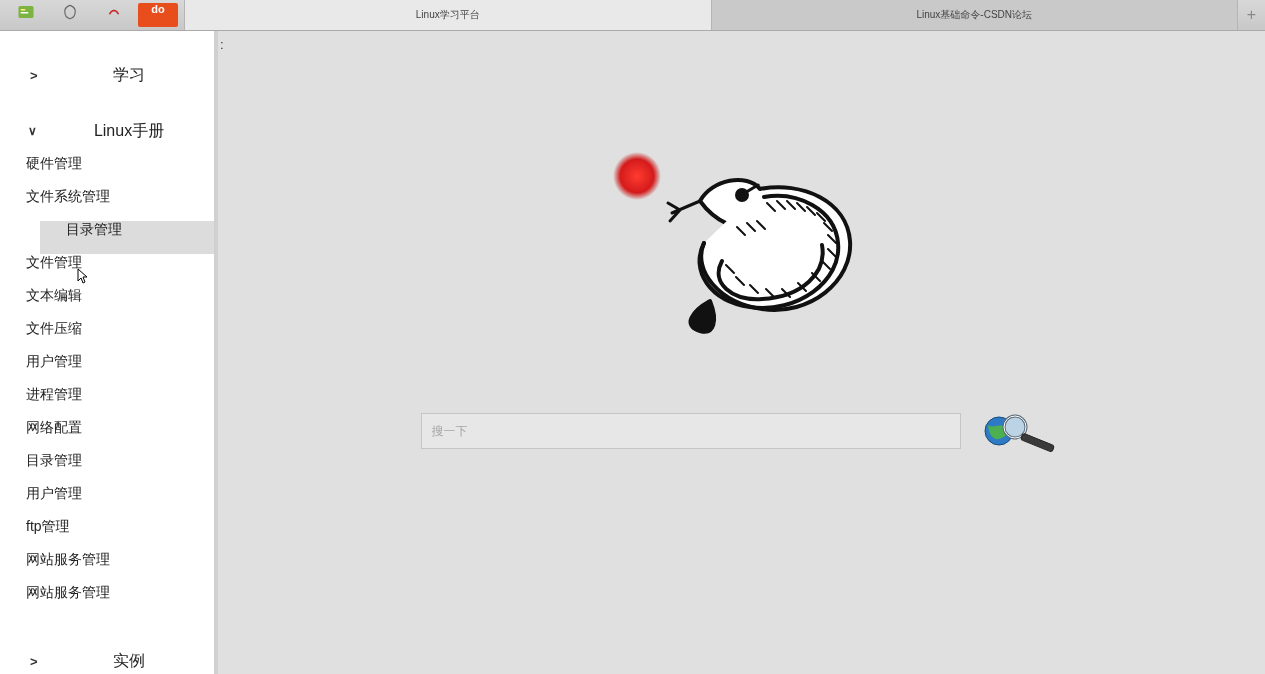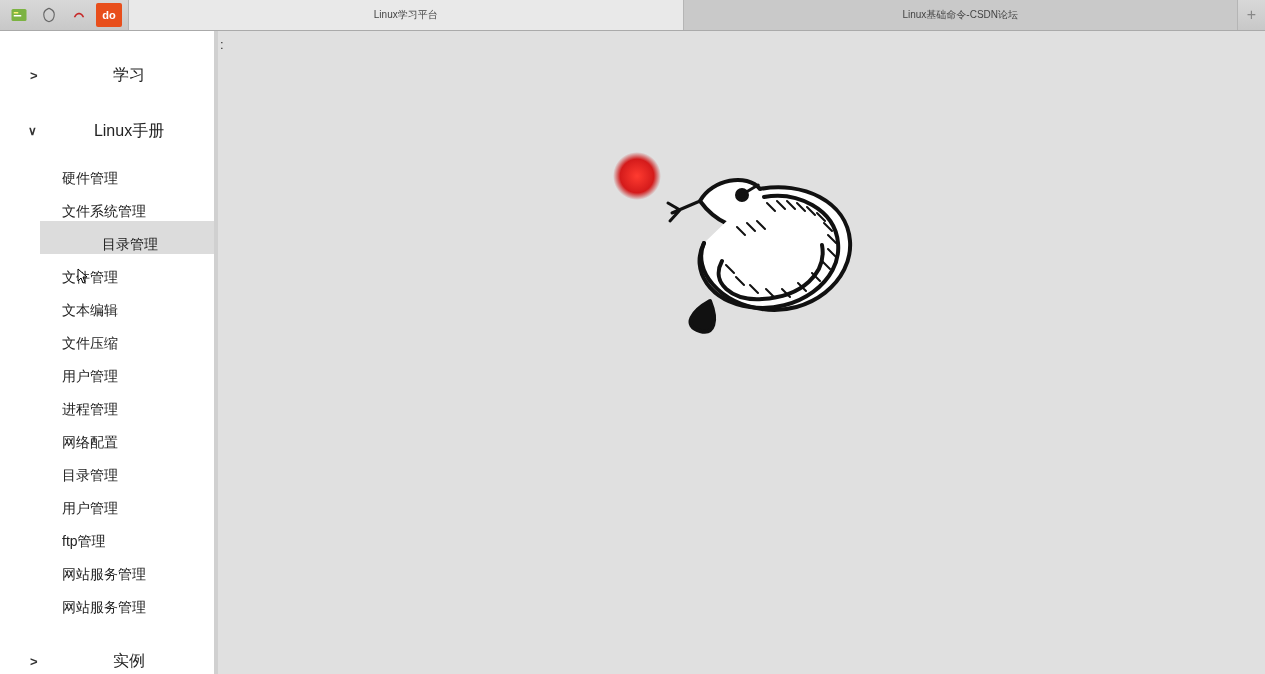--- a/index.html
+++ b/index.html
@@ -18,24 +18,24 @@
     display: flex;
     align-items: stretch;
   }
   .tab-icons {
     display: flex;
     align-items: center;
     gap: 4px;
     padding: 0 6px;
   }
   .tab-icon {
-    width: 26px;
+    width: 40px;
     height: 24px;
     display: flex;
-    align-items: center;
+    align-items: flex-start;
     justify-content: center;
     border-radius: 2px;
   }
   .tab-icon svg { width: 18px; height: 18px; }
   .tab {
     flex: 1;
     display: flex;
     align-items: center;
     justify-content: center;
     font-size: 10px;
@@ -95,22 +95,22 @@
     content: '∨';
     position: absolute;
     left: 28px;
     font-weight: bold;
     font-size: 12px;
     color: #333;
   }
   .nav-item.top-level { padding-left: 56px; font-size: 16px; justify-content: center; }
   .nav-sub {
     display: flex;
-    align-items: flex-end;
-    padding-left: 62px;
+    align-items: flex-start;
+    padding-left: 26px;
     height: 33px;
     font-size: 14px;
     color: #222;
     cursor: pointer;
   }
   .nav-sub.selected { background: #dcdcdc; margin-left: 40px; }
   .spacer { height: 20px; }
   .main {
     flex: 1;
     background: #e0e0e0;
@@ -292,20 +292,36 @@
           <g stroke-width="2">
             <path d="M175 72 L183 80 M185 70 L193 78 M195 70 L203 78 M205 72 L213 80 M215 76 L223 84 M225 82 L233 90 M232 92 L240 100 M236 104 L244 112 M236 118 L244 126 M230 130 L238 138 M220 142 L228 150 M206 152 L214 160 M190 158 L198 166 M174 158 L182 166 M158 154 L166 162 M144 146 L152 154 M134 134 L142 142"></path>
             <path d="M145 96 L153 104 M155 92 L163 100 M165 90 L173 98"></path>
           </g>
 
           <path d="M118 170 C100 180 90 195 108 200 C122 204 126 190 118 170 Z" fill="#111"></path>
         </g>
       </svg>
     </div>
 
+    <div class="search-row">
+      <input class="search-input" type="text" placeholder="搜一下" style="">
+      <div class="search-btn">
+        <svg viewBox="0 0 82 44" width="82" height="44">
+
+          <circle cx="18" cy="22" r="14" fill="#2e7ac4"></circle>
+          <path d="M7 16 C12 20 18 14 24 18 C30 22 26 28 18 30 C12 31 8 26 7 16 Z" fill="#4caf50"></path>
+          <ellipse cx="18" cy="22" rx="14" ry="14" fill="none" stroke="#184c7a" stroke-width="1"></ellipse>
+
+          <circle cx="34" cy="18" r="11" fill="#bcd3e6" stroke="#5a6a78" stroke-width="3"></circle>
+          <circle cx="34" cy="18" r="11" fill="none" stroke="#fff" stroke-width="1"></circle>
+          <rect x="42" y="24" width="34" height="7" rx="3" transform="rotate(22 42 24)" fill="#3a3a3a"></rect>
+          <rect x="42" y="24" width="34" height="7" rx="3" transform="rotate(22 42 24)" fill="none" stroke="#222"></rect>
+        </svg>
+      </div>
+    </div>
   </div>
 </div>
 
 <div class="cursor-img">
   <svg width="16" height="18" viewBox="0 0 16 18">
     <path d="M4 1 L4 13 L7 10 L9 15 L11 14 L9 9 L13 9 Z" fill="#fff" stroke="#000" stroke-width="1"></path>
   </svg>
 </div>
 
 </body></html>

